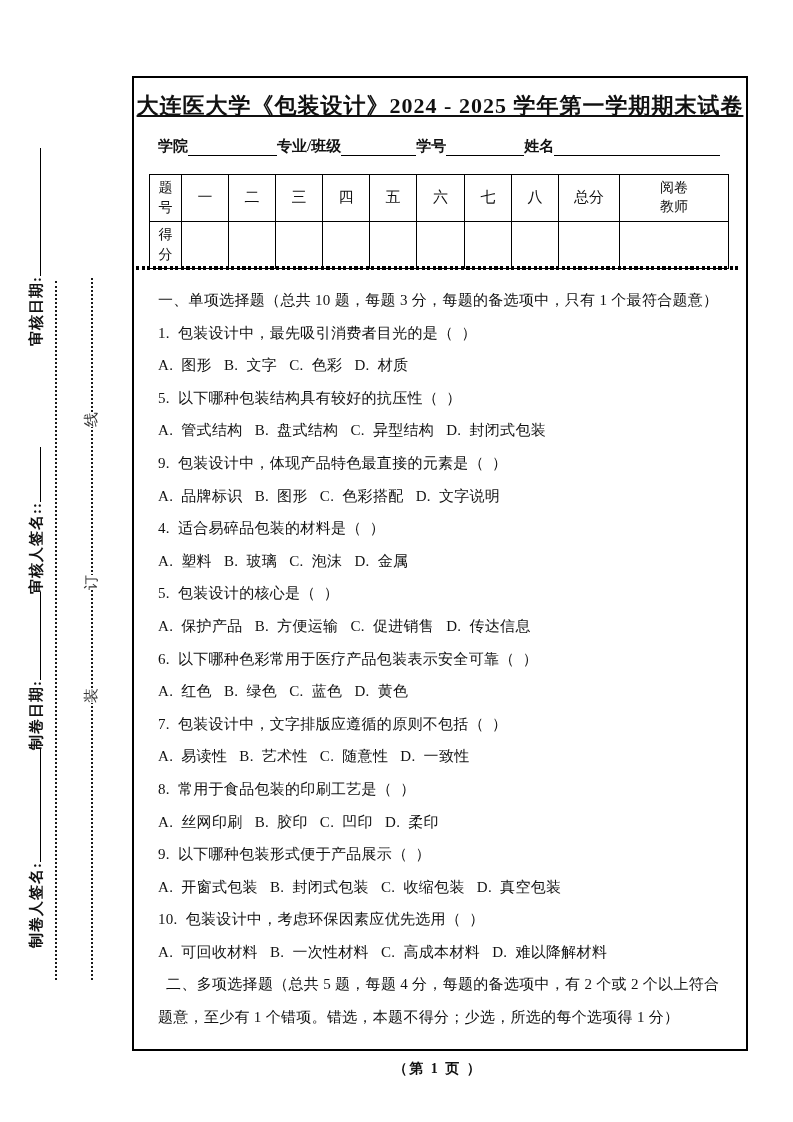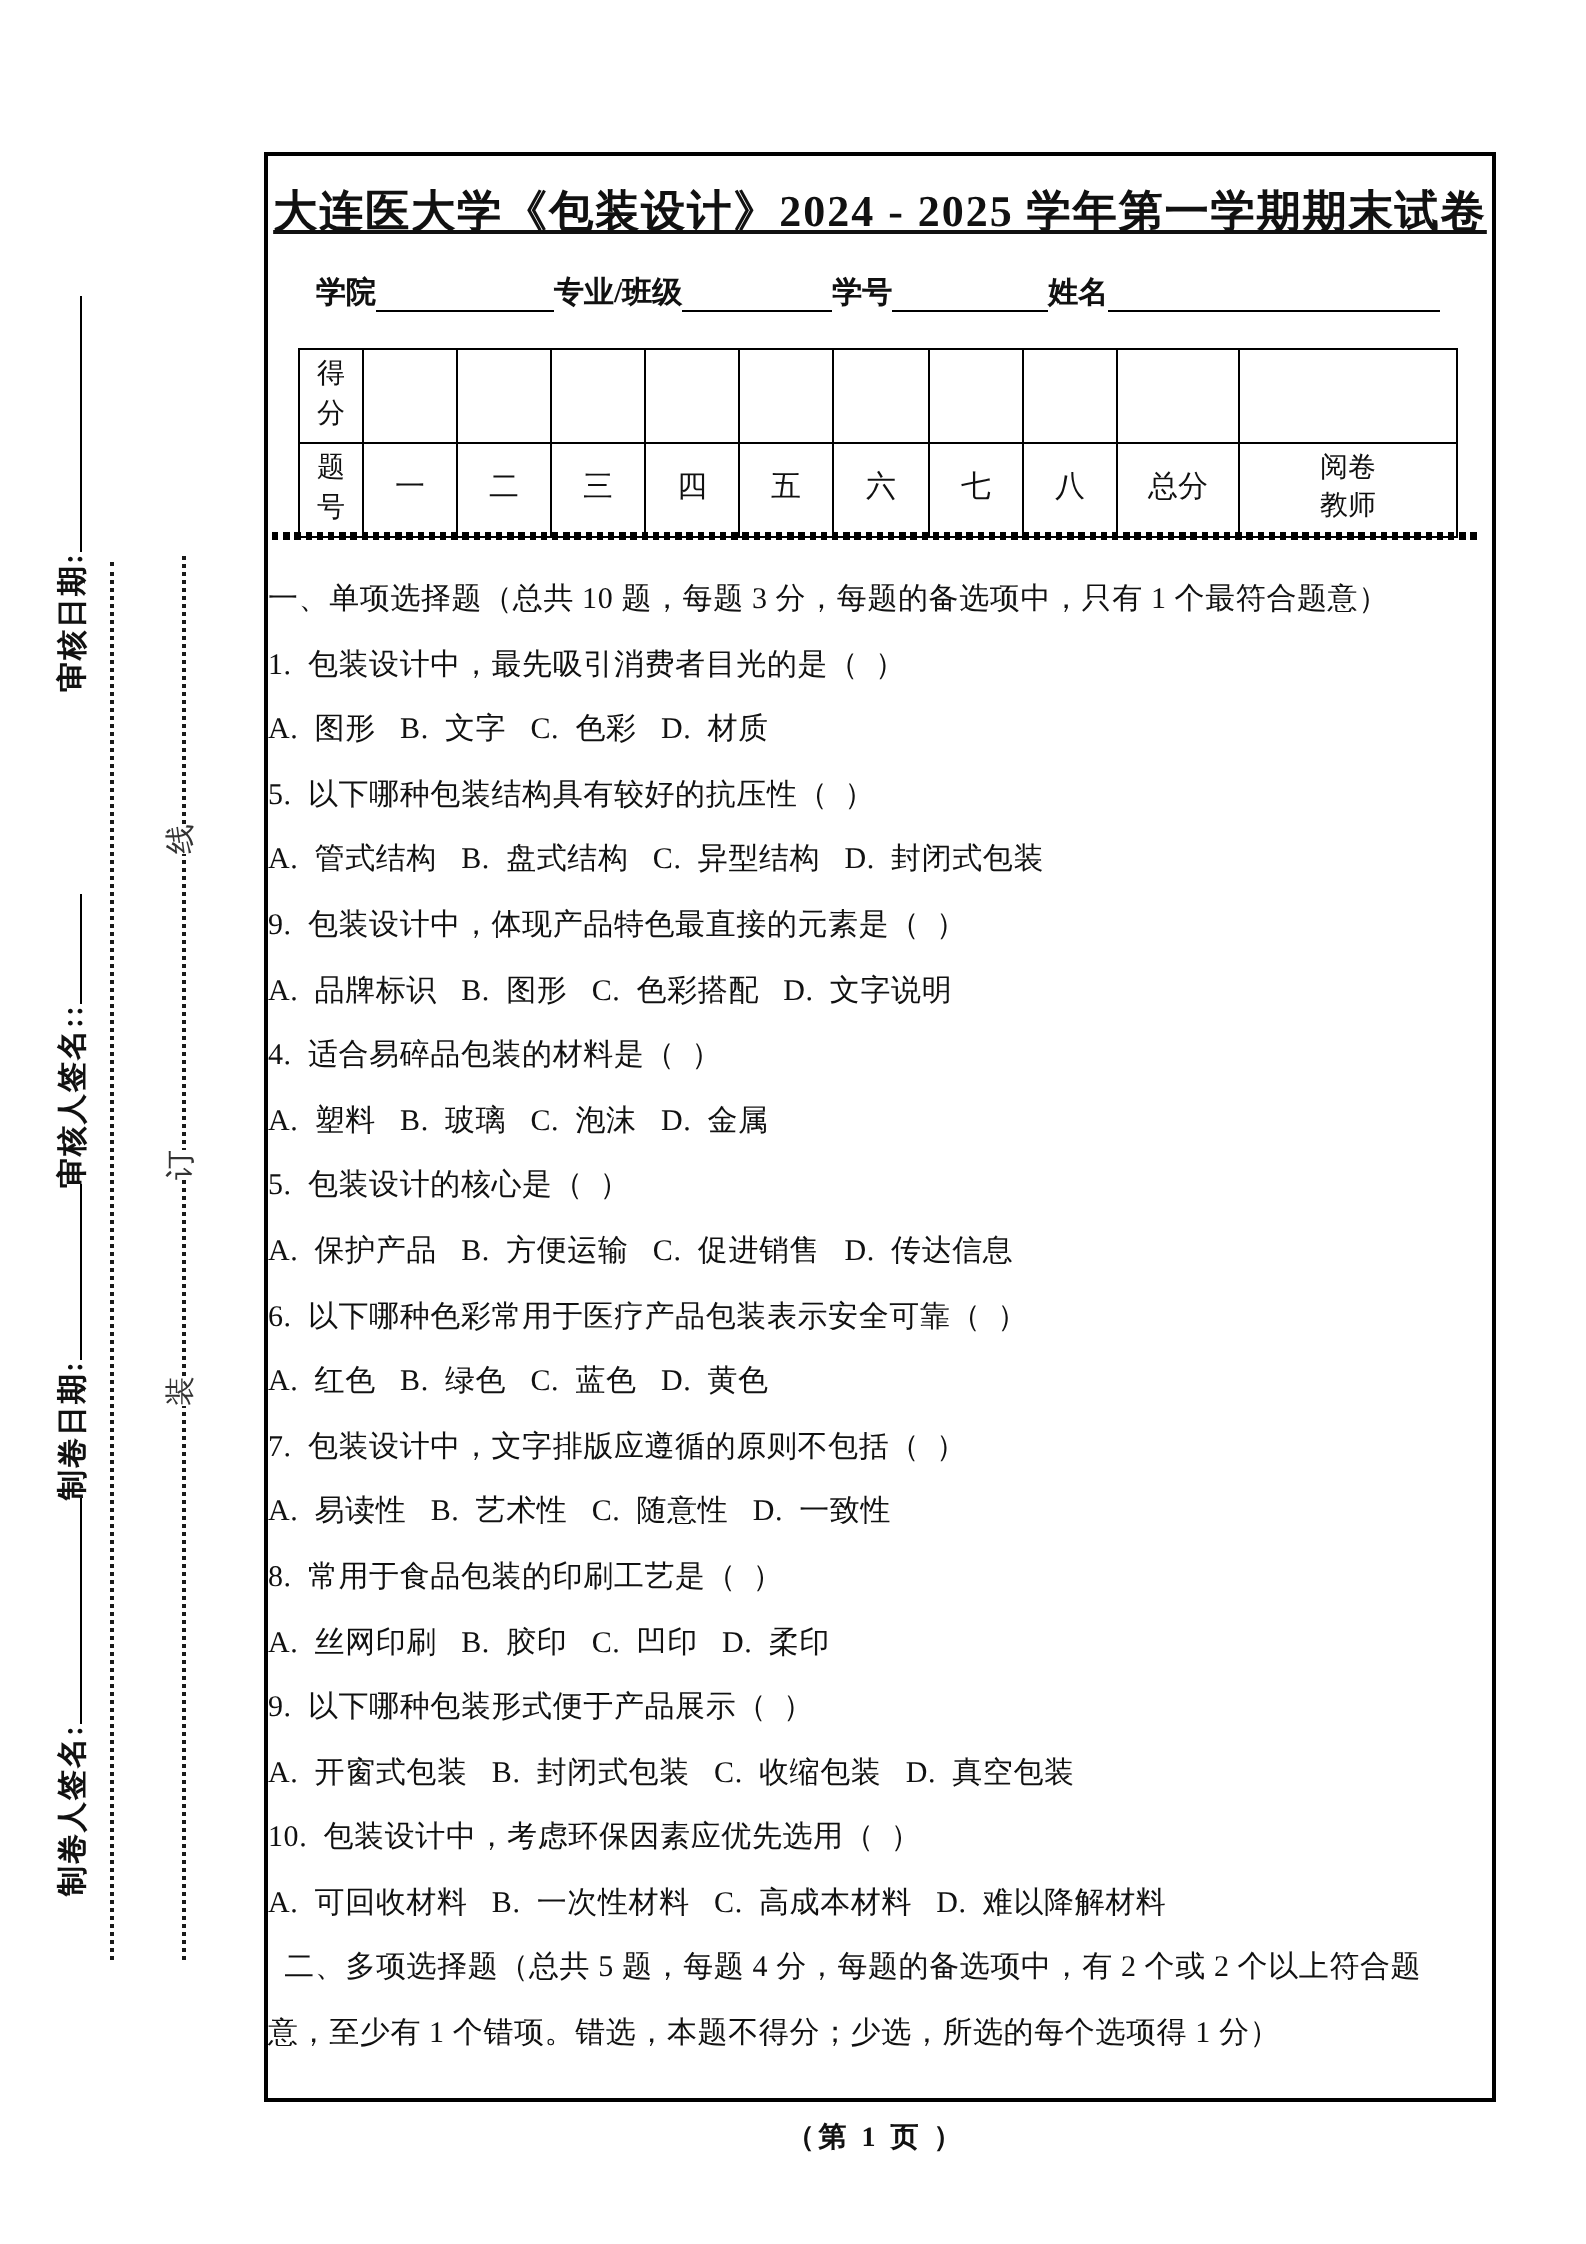--- a/index.html
+++ b/index.html
@@ -109,21 +109,21 @@
 
   .dotted-sep {
     position:absolute;
     left:2px; top:188px;
     width:604px; height:4px;
     background:repeating-linear-gradient(90deg,#000 0 3.2px,transparent 3.2px 5.6px);
   }
 
   .questions {
     position:absolute;
-    left:0; top:206px; right:13px;
+    left:24px; top:206px; right:13px;
     font-size:15px;
     line-height:32.6px;
     letter-spacing:0.3px;
   }
   .q-line { white-space:pre-wrap; }
   .sec-head { white-space:pre-wrap; font-weight:500; }
 
   .page-footer {
     position:absolute;
     left:132px; top:1060px;
@@ -184,47 +184,47 @@
       <col style="width:47px">
         <col style="width:47px">
         <col style="width:48px">
         <col style="width:47px">
       <col style="width:47px">
         <col style="width:61px">
         <col style="width:109px">
     </colgroup>
     <tbody>
         <tr>
-      <td class="lblcell">得分</td>
-      <td></td>
-      <td></td>
-      <td></td>
-      <td></td>
-      <td></td>
-      <td></td>
-      <td></td>
-      <td></td>
-      <td></td>
-      <td></td>
-    </tr>
-    <tr>
       <td class="lblcell">题号</td>
       <td>一</td>
       <td>二</td>
       <td>三</td>
       <td>四</td>
       <td>五</td>
       <td>六</td>
       <td>七</td>
       <td>八</td>
       <td>总分</td>
       <td>
         <span class="grader-wrap">阅卷教师</span>
       </td>
     </tr>
+    <tr>
+      <td class="lblcell">得分</td>
+      <td></td>
+      <td></td>
+      <td></td>
+      <td></td>
+      <td></td>
+      <td></td>
+      <td></td>
+      <td></td>
+      <td></td>
+      <td></td>
+    </tr>
   </tbody>
     </table>
 
   <div class="dotted-sep"></div>
 
   <div class="questions">
     <div class="sec-head">一、单项选择题（总共 10 题，每题 3 分，每题的备选项中，只有 1 个最符合题意）</div>
 
     <div class="q-line">1.  包装设计中，最先吸引消费者目光的是（  ）</div>
     <div class="q-line">A.  图形   B.  文字   C.  色彩   D.  材质</div>

